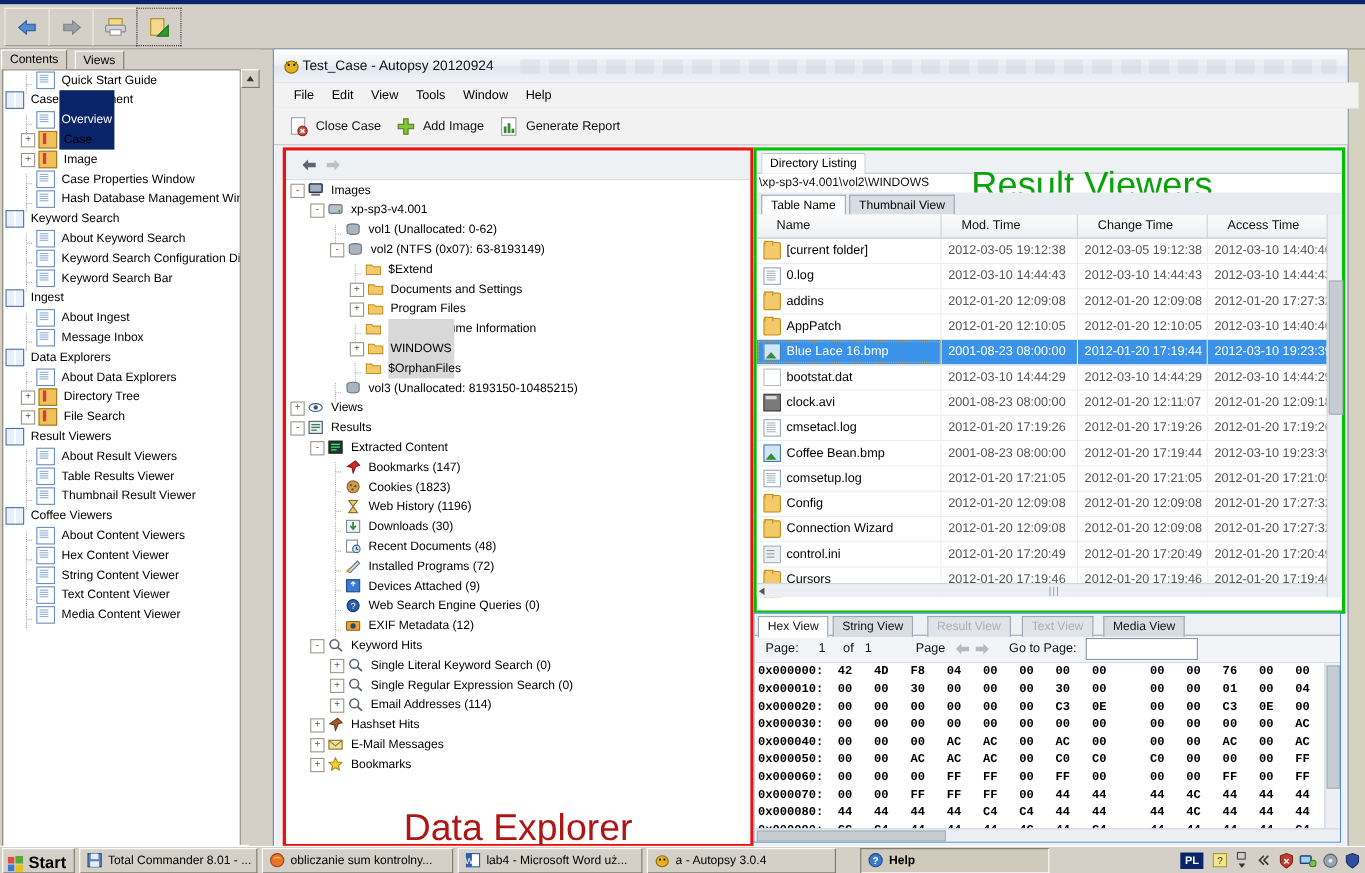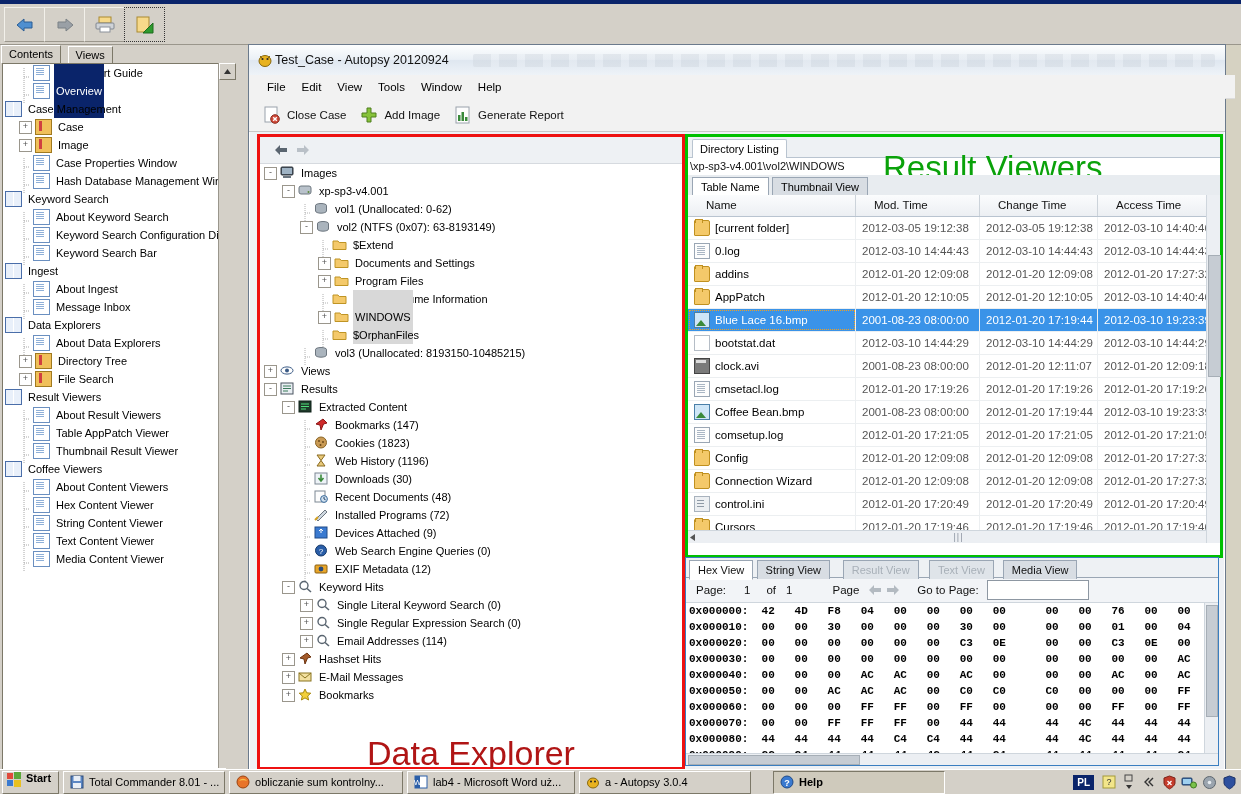--- a/index.html
+++ b/index.html
@@ -127,23 +127,23 @@
   #help-vsb{position:absolute;right:0;top:45px;width:17px;height:725px;background:#d4d0c8;border-left:1px solid #9a968c;}
   #help-vsb .sbtrk{position:absolute;left:0;top:17px;right:0;bottom:17px;
      background:repeating-conic-gradient(#d4d0c8 0 25%, #ffffff 0 50%) 0 0/2px 2px;}
   .sbbtn{position:absolute;left:0;width:17px;height:17px;background:#d4d0c8;border-left:1px solid #fff;border-top:1px solid #fff;
      border-right:1px solid #7c7868;border-bottom:1px solid #7c7868;display:flex;align-items:center;justify-content:center;}
   .sbthumb{position:absolute;left:0;width:17px;background:#d4d0c8;border-left:1px solid #fff;border-top:1px solid #fff;
      border-right:1px solid #7c7868;border-bottom:1px solid #7c7868;}
   
   #taskbar{position:absolute;left:0;bottom:0;width:1241px;height:24px;background:#d4d0c8;
      border-top:1px solid #fff;display:flex;align-items:center;}
-  #startbtn{height:21px;margin-left:2px;display:flex;align-items:flex-start;padding:0 7px 0 4px;
+  #startbtn{height:21px;margin-left:2px;display:flex;align-items:flex-end;padding:0 7px 0 4px;
      background:#d4d0c8;border-left:1px solid #fff;border-top:1px solid #fff;border-right:1px solid #7c7868;border-bottom:1px solid #7c7868;
-     font-weight:bold;font-size:11px;}
+     font-weight:bold;font-size:15px;}
   .tbtask{height:21px;margin-left:4px;display:flex;align-items:center;padding:0 6px;
      background:#d4d0c8;border-left:1px solid #fff;border-top:1px solid #fff;border-right:1px solid #7c7868;border-bottom:1px solid #7c7868;
      font-size:11px;white-space:nowrap;overflow:hidden;}
   .tbtask.active{background:#cfcabc;border-left:1px solid #7c7868;border-top:1px solid #7c7868;border-right:1px solid #fff;border-bottom:1px solid #fff;font-weight:bold;}
   #tray{margin-left:auto;display:flex;align-items:center;height:21px;padding-right:3px;}
   .trayicon{width:18px;height:18px;margin-left:2px;display:flex;align-items:center;justify-content:center;}
   #pl{background:#0a246a;color:#fff;font-size:10px;font-weight:bold;padding:2px 4px;margin-right:4px;}
 </style>
 </head>
 <body>
@@ -186,35 +186,35 @@
     <div id="tree-box">
         <div class="trow">
           <span class="spc" style="width:16px"></span>
           <span class="dots"><svg width="11" height="18" viewBox="0 0 11 18">
               <path d="M5 0 V18 M5 9 H11" stroke="#a8a8a8" stroke-dasharray="1 1" fill="none"></path>
             </svg></span>
           <span class="ico i-doc"></span>
           <span class="lbl">Quick Start Guide</span>
         </div>
         <div class="trow">
-          <span class="spc" style="width:16px"></span>
-          <span class="dots"><svg width="11" height="18" viewBox="0 0 11 18">
-              <path d="M5 0 V18 M5 9 H11" stroke="#a8a8a8" stroke-dasharray="1 1" fill="none"></path>
-            </svg></span>
-          <span class="ico i-doc"></span>
-          <span class="lbl sel">Overview</span>
-        </div>
-        <div class="trow">
           <span class="spc" style="width:2px"></span>
           <span class="spc" style="width:0px"></span>
           <span class="ico i-book"></span>
           <span class="lbl">Case Management</span>
         </div>
         <div class="trow">
           <span class="spc" style="width:16px"></span>
+          <span class="dots"><svg width="11" height="18" viewBox="0 0 11 18">
+              <path d="M5 0 V18 M5 9 H11" stroke="#a8a8a8" stroke-dasharray="1 1" fill="none"></path>
+            </svg></span>
+          <span class="ico i-doc"></span>
+          <span class="lbl sel">Overview</span>
+        </div>
+        <div class="trow">
+          <span class="spc" style="width:16px"></span>
           <span class="exp">+</span>
           <span class="ico i-bookfld"></span>
           <span class="lbl">Case</span>
         </div>
         <div class="trow">
           <span class="spc" style="width:16px"></span>
           <span class="exp">+</span>
           <span class="ico i-bookfld"></span>
           <span class="lbl">Image</span>
         </div>
@@ -325,21 +325,21 @@
             </svg></span>
           <span class="ico i-doc"></span>
           <span class="lbl">About Result Viewers</span>
         </div>
         <div class="trow">
           <span class="spc" style="width:16px"></span>
           <span class="dots"><svg width="11" height="18" viewBox="0 0 11 18">
               <path d="M5 0 V18 M5 9 H11" stroke="#a8a8a8" stroke-dasharray="1 1" fill="none"></path>
             </svg></span>
           <span class="ico i-doc"></span>
-          <span class="lbl">Table AppPatch Viewer</span>
+          <span class="lbl">Table Results Viewer</span>
         </div>
         <div class="trow">
           <span class="spc" style="width:16px"></span>
           <span class="dots"><svg width="11" height="18" viewBox="0 0 11 18">
               <path d="M5 0 V18 M5 9 H11" stroke="#a8a8a8" stroke-dasharray="1 1" fill="none"></path>
             </svg></span>
           <span class="ico i-doc"></span>
           <span class="lbl">Thumbnail Result Viewer</span>
         </div>
         <div class="trow">

